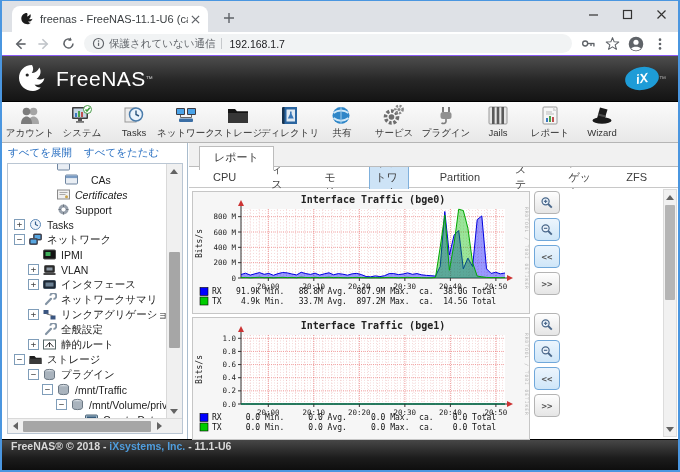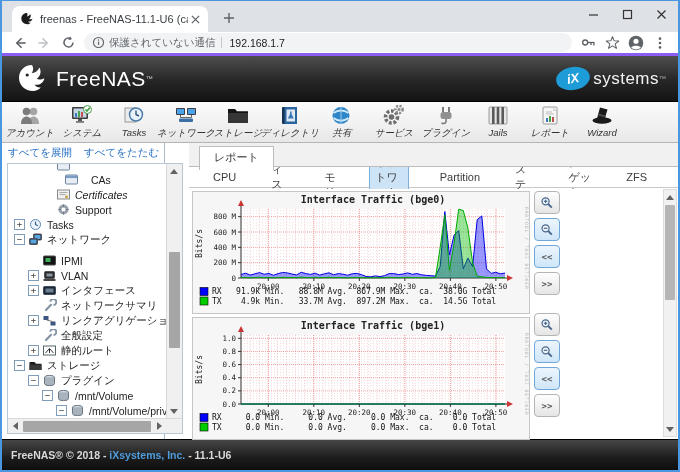--- a/index.html
+++ b/index.html
@@ -10,47 +10,47 @@
   
   .tabstrip { height:31px; background:#dee1e6; position:relative; }
   .tab { position:absolute; left:10px; top:5px; width:196px; height:26px; background:#fff; border-radius:8px 8px 0 0; display:flex; align-items:center; padding:0 6px 0 8px; }
   .tab-title { flex:1; font-size:11px; color:#3c4043; white-space:nowrap; overflow:hidden; margin-left:6px; }
   .tab-close { width:14px; height:14px; display:flex; align-items:center; justify-content:center; border-radius:50%; }
   .newtab { position:absolute; left:218px; top:8px; width:17px; height:17px; display:flex; align-items:center; justify-content:center; }
   .wincontrols { position:absolute; right:0; top:0; height:26px; display:flex; }
   .winbtn { width:34px; height:26px; display:flex; align-items:center; justify-content:center; }
 
   
-  .urlrow { height:24px; background:#fff; display:flex; align-items:center; padding:0 6px; border-bottom:3px solid #8b5cf6; }
+  .urlrow { height:24px; background:#fff; display:flex; align-items:center; padding:0 6px; border-bottom:1px solid #8b5cf6; }
   .navbtn { width:20px; height:20px; display:flex; align-items:center; justify-content:center; margin:0 2px; }
   .omnibox { flex:1; height:19px; background:#f1f3f4; border-radius:10px; display:flex; align-items:center; padding:0 8px; margin:0 4px; }
   .sec-text { font-size:10.5px; color:#5f6368; margin:0 6px 0 4px; white-space:nowrap; }
   .omni-div { width:1px; height:11px; background:#c6c9cc; margin-right:7px; }
   .url-text { font-size:10.5px; color:#202124; }
   .chromeicon { width:18px; height:18px; display:flex; align-items:center; justify-content:center; margin:0 3px; }
 
   
   .fn-header { height:46px; background:linear-gradient(#4e4e4e,#262626 55%,#141414); display:flex; align-items:center; justify-content:space-between; padding:0 12px; border-bottom:1px solid #000; }
   .brand { display:flex; align-items:center; }
   .brand-text { color:#fff; font-size:21px; font-weight:400; letter-spacing:.5px; margin-left:6px; }
   .brand-tm { color:#ccc; font-size:7px; vertical-align:top; }
   .ixlogo { display:flex; align-items:center; }
   .ix-ellipse { width:34px; height:23px; background:#1e9cd7; border-radius:50%; transform:rotate(-10deg); display:flex; align-items:center; justify-content:center; color:#fff; font-weight:bold; font-style:italic; font-size:13px; }
   .ix-rest { color:#f2f2f2; font-size:17px; font-weight:300; letter-spacing:.5px; margin-left:3px; }
   .ix-tm { color:#aaa; font-size:7px; vertical-align:top; }
 
   
   .app-toolbar { height:41px; background:linear-gradient(#fbfbfb,#e8e8e8); border-bottom:1px solid #b5b5b5; display:flex; align-items:flex-start; padding:2px 2px 0 2px; }
-  .tb-item { width:52px; display:flex; flex-direction:column; align-items:center; cursor:pointer;font-style:italic; }
+  .tb-item { width:52px; display:flex; flex-direction:column; align-items:center; cursor:pointer; }
   .tb-icon { width:24px; height:22px; display:flex; align-items:center; justify-content:center; }
   .tb-label { font-size:9.5px; color:#333; margin-top:1px; white-space:nowrap; }
 
   
   .app-body { height:296px; position:relative; background:#fff; }
-  .sidebar { position:absolute; left:0; top:0; bottom:0; width:163px; background:#fff; border-right:1px solid #a9bccd; }
+  .sidebar { position:absolute; left:0; top:0; bottom:0; width:186px; background:#fff; border-right:1px solid #a9bccd; }
   .side-links { height:19px; display:flex; align-items:center; padding-left:6px; gap:12px; }
   .side-link { font-size:10.5px; color:#2a70c2; cursor:pointer; }
   .treebox { position:absolute; left:5px; top:20px; width:176px; bottom:5px; border:1px solid #bac6d3; background:#fff; overflow:hidden; }
   .treerows { position:absolute; left:0; top:0; right:16px; bottom:15px; overflow:hidden; padding-top:0; }
   .trow { height:15px; display:flex; align-items:center; font-size:10.5px; color:#1c1c1c; white-space:nowrap; cursor:pointer; }
   .trow.partial { height:8px; overflow:hidden; align-items:flex-end; }
   .expander { width:11px; height:11px; border:1px solid #7f9db9; background:#fff; color:#444; font-size:9px; line-height:8px; text-align:center; margin-right:3px; flex:none; font-family:"DejaVu Sans Mono",monospace; }
   .exp-spacer { width:14px; flex:none; }
   .ticon { width:15px; height:13px; margin-right:4px; flex:none; }
   
@@ -73,21 +73,21 @@
   .subtab.active { background:#cde3f6; border:1px solid #7fb0dc; border-radius:2px; padding:0 5px; }
   .content { position:absolute; left:0; right:0; top:46px; bottom:0; background:#fff; }
   .gpanel { position:absolute; left:3px; width:338px; height:123px; border:1px solid #c6c6c6; background:#f7f7f7; overflow:hidden; }
   .gbtns { position:absolute; left:345px; width:28px; }
   .gbtn { width:26px; height:23px; border:1px solid #b4b4b4; border-radius:4px; background:linear-gradient(#fefefe,#e5e5e5); display:flex; align-items:center; justify-content:center; margin-bottom:4px; cursor:pointer; font-family:"DejaVu Sans Mono",monospace; font-size:9px; font-weight:bold; color:#555; }
   .gbtn.active { border-color:#6fa7da; background:linear-gradient(#ecf5fd,#cfe6f8); }
   .vscroll { position:absolute; right:1px; top:0; bottom:2px; width:14px; background:#f1f1f1; border:1px solid #dcdcdc; }
   .vs-thumb { position:absolute; left:1px; width:10px; background:#b5b5b5; border-radius:1px; }
 
   
-  .footer { height:31px; background:linear-gradient(#474747,#1c1c1c 60%,#0e0e0e); border-top:1px solid #000; display:flex; align-items:center; padding:0 9px; font-size:10.5px; font-weight:bold; color:#d9d9d9; }
+  .footer { height:31px; background:linear-gradient(#474747,#1c1c1c 60%,#0e0e0e); border-top:1px solid #000; display:flex; padding:0 9px; font-size:10.5px; font-weight:bold; color:#d9d9d9; }
   .footer a, .flink { color:#4f9ddd; text-decoration:none; cursor:pointer; }
 </style>
 </head>
 <body>
 
 <div class="window">
 
   <div class="tabstrip">
     <div class="tab">
       <span style="width:14px;height:14px;flex:none;">
@@ -190,21 +190,20 @@
     <div class="brand">
       <svg width="36" height="32" viewBox="0 0 16 16">
           <path d="M8 1 C4 1 1.5 4 1.5 7.5 C1.5 11 4.5 14 8.5 14 C10 14 11.5 13.3 12.4 12.3 C11 12.4 9.8 11.8 9.3 10.8 C11.6 11.4 13.8 9.8 14.2 7.6 C12.6 8.5 11.2 8.4 10.3 7.9 C12.4 6.4 12.8 4 11.7 2.2 C10.8 4.1 9.4 5 7.9 5 C8.8 3.7 8.8 2.2 8 1 Z" fill="#fff"></path>
           <circle cx="5.6" cy="6" r="0.8" fill="#222"></circle>
         </svg>
       <span class="brand-text">FreeNAS</span>
         <sup class="brand-tm">™</sup>
     </div>
     <div class="ixlogo">
       <span class="ix-ellipse">iX</span>
-      <span class="ix-rest">systems</span>
         <sup class="ix-tm">™</sup>
     </div>
   </div>
 
   <div class="app-toolbar" id="toolbar">
       <div class="tb-item">
         <span class="tb-icon">
           <svg viewBox="0 0 24 22" width="24" height="22">
             <circle cx="15.5" cy="7.5" r="3.8" fill="#a5a5a5"></circle>
             <path d="M10 20 C10 14.5 13 12.5 15.5 12.5 C18 12.5 21 14.5 21 20 Z" fill="#a5a5a5"></path>
@@ -397,21 +396,21 @@
             <div class="trow" style="padding-left: 6px;">
               <span class="expander">−</span>
               <svg class="ticon" viewBox="0 0 14 13" width="15" height="13">
                 <rect x="5" y="1" width="8" height="6" rx="1" fill="#2a2a34" stroke="#50505c"></rect>
                 <rect x="6" y="2" width="6" height="4" fill="#58a6e0"></rect>
                 <rect x="1" y="5.5" width="8" height="6" rx="1" fill="#2a2a34" stroke="#50505c"></rect>
                 <rect x="2" y="6.5" width="6" height="4" fill="#58a6e0"></rect>
               </svg>
               <span>ネットワーク</span>
             </div>
-            <div class="trow" style="padding-left: 20px; margin-top: 6px;">
+            <div class="trow" style="padding-left: 20px;">
               <span class="exp-spacer"></span>
               <svg class="ticon" viewBox="0 0 14 13" width="15" height="13">
                 <rect x="1" y="2" width="12" height="9" rx="1" fill="#141414" stroke="#4a4a4a"></rect>
                 <rect x="3" y="4" width="5" height="4" fill="#3fae5a"></rect>
               </svg>
               <span>IPMI</span>
             </div>
             <div class="trow" style="padding-left: 20px;">
               <span class="expander">+</span>
               <svg class="ticon" viewBox="0 0 14 13" width="15" height="13">
@@ -477,21 +476,21 @@
                 <path d="M2 3.3 L2 9.7 A5 1.9 0 0 0 12 9.7 L12 3.3" fill="#a9b3bd" stroke="#6a7682"></path>
               </svg>
               <span>プラグイン</span>
             </div>
             <div class="trow" style="padding-left: 34px;">
               <span class="expander">−</span>
               <svg class="ticon" viewBox="0 0 14 13" width="15" height="13">
                 <ellipse cx="7" cy="3.3" rx="5" ry="1.9" fill="#d4dae1" stroke="#6a7682"></ellipse>
                 <path d="M2 3.3 L2 9.7 A5 1.9 0 0 0 12 9.7 L12 3.3" fill="#a9b3bd" stroke="#6a7682"></path>
               </svg>
-              <span>/mnt/Volume</span>
+              <span>/mnt/Traffic</span>
             </div>
             <div class="trow" style="padding-left: 48px;">
               <span class="expander">−</span>
               <svg class="ticon" viewBox="0 0 14 13" width="15" height="13">
                 <ellipse cx="7" cy="3.3" rx="5" ry="1.9" fill="#d4dae1" stroke="#6a7682"></ellipse>
                 <path d="M2 3.3 L2 9.7 A5 1.9 0 0 0 12 9.7 L12 3.3" fill="#a9b3bd" stroke="#6a7682"></path>
               </svg>
               <span>/mnt/Volume/private</span>
             </div>
             <div class="trow" style="padding-left: 62px;">

